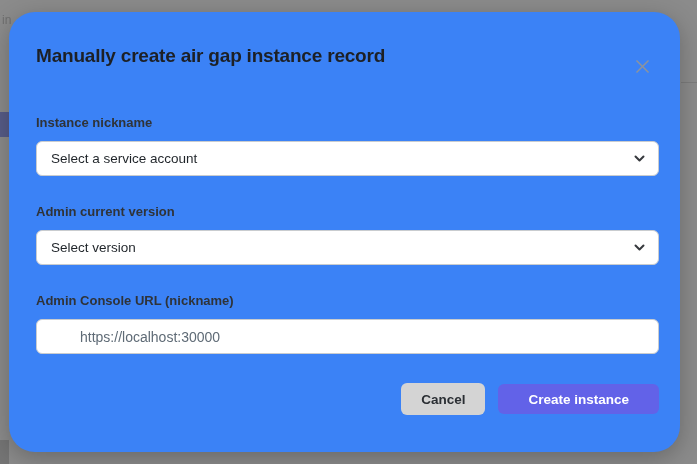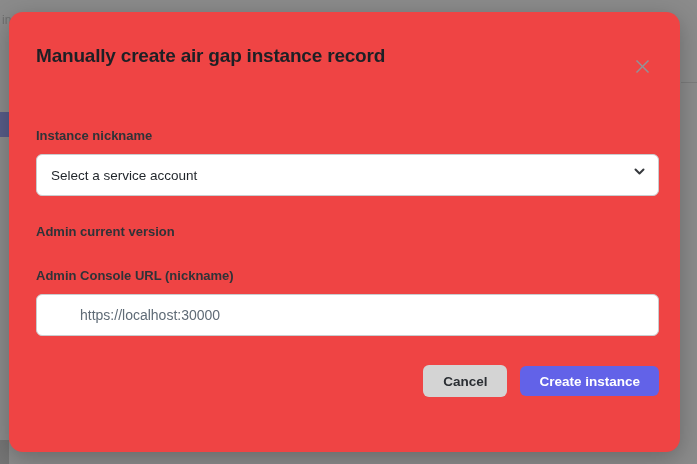--- a/index.html
+++ b/index.html
@@ -28,55 +28,55 @@
   .bg-line-right {
     position: absolute; left: 681px; top: 82px;
     width: 16px; height: 1px;
     background: rgba(0,0,0,0.10);
   }
 
   
   .modal {
     position: absolute; left: 9px; top: 12px;
     width: 671px; height: 440px;
-    background: #ef4444;
-    border-radius: 14px;
+    background: #3b82f6;
+    border-radius: 26px;
     box-shadow: 0 6px 24px rgba(0,0,0,0.25);
     padding: 32px 21px 25px 27px;
   }
   .modal-title {
     font-size: 19px;
     font-weight: 700;
     line-height: 23px;
     letter-spacing: -0.2px;
     color: #1d2025;
     padding-right: 40px;
   }
   .close-btn {
     position: absolute; top: 40px; right: 24px;
     width: 28px; height: 28px;
     background: none; border: none; cursor: pointer;
     display: flex; align-items: center; justify-content: center;
   }
 
-  .form-area { margin-top: 61px; }
+  .form-area { margin-top: 48px; }
   .field-group { margin-bottom: 28px; }
   .field-group.last { margin-bottom: 0; }
   .field-label {
     display: block;
     font-size: 13px;
     font-weight: 700;
     line-height: 16px;
     color: #2f3338;
     margin-bottom: 10px;
   }
   .control-wrap { position: relative; }
   select.control, input.control {
     display: block;
-    width: 623px; height: 42px;
+    width: 623px; height: 35px;
     border: 1px solid #c9cccf;
     border-radius: 6px;
     background: #ffffff;
     font-family: "Liberation Sans", sans-serif;
     font-size: 13.5px;
     color: #1f2429;
     padding: 0 36px 0 14px;
     -webkit-appearance: none;
     appearance: none;
     outline: none;
@@ -101,21 +101,21 @@
     cursor: pointer;
     display: inline-flex; align-items: center; justify-content: center;
   }
   .btn-cancel {
     background: #d4d4d4; color: #2a2e33;
     padding: 16px 20px;
     text-align: right;
   }
   .btn-primary {
     background: #6262e8; color: #ffffff;
-    padding: 0 19px;
+    padding: 0 30px;
   }
 </style>
 </head>
 <body>
 
 <div class="bg-clipped-text">in</div>
 <div class="bg-left-bar"></div>
 <div class="bg-left-bar-bottom"></div>
 <div class="bg-line-right"></div>
 
@@ -139,20 +139,28 @@
           <option>Select a service account</option>
         </select>
         <svg class="chevron" width="13" height="13" viewBox="0 0 13 13">
           <polyline points="2.5,4.5 6.5,8.5 10.5,4.5" fill="none" stroke="#36393d" stroke-width="2" stroke-linecap="round" stroke-linejoin="round"></polyline>
         </svg>
       </div>
     </div>
 
     <div class="field-group">
       <label class="field-label">Admin current version</label>
+      <div class="control-wrap">
+        <select class="control">
+          <option>Select version</option>
+        </select>
+        <svg class="chevron" width="13" height="13" viewBox="0 0 13 13">
+          <polyline points="2.5,4.5 6.5,8.5 10.5,4.5" fill="none" stroke="#36393d" stroke-width="2" stroke-linecap="round" stroke-linejoin="round"></polyline>
+        </svg>
+      </div>
     </div>
 
     <div class="field-group last">
       <label class="field-label">Admin Console URL (nickname)</label>
       <div class="control-wrap">
         <input type="text" class="control" placeholder="https://localhost:30000" style="">
       </div>
     </div>
 
     <div class="btn-row">

